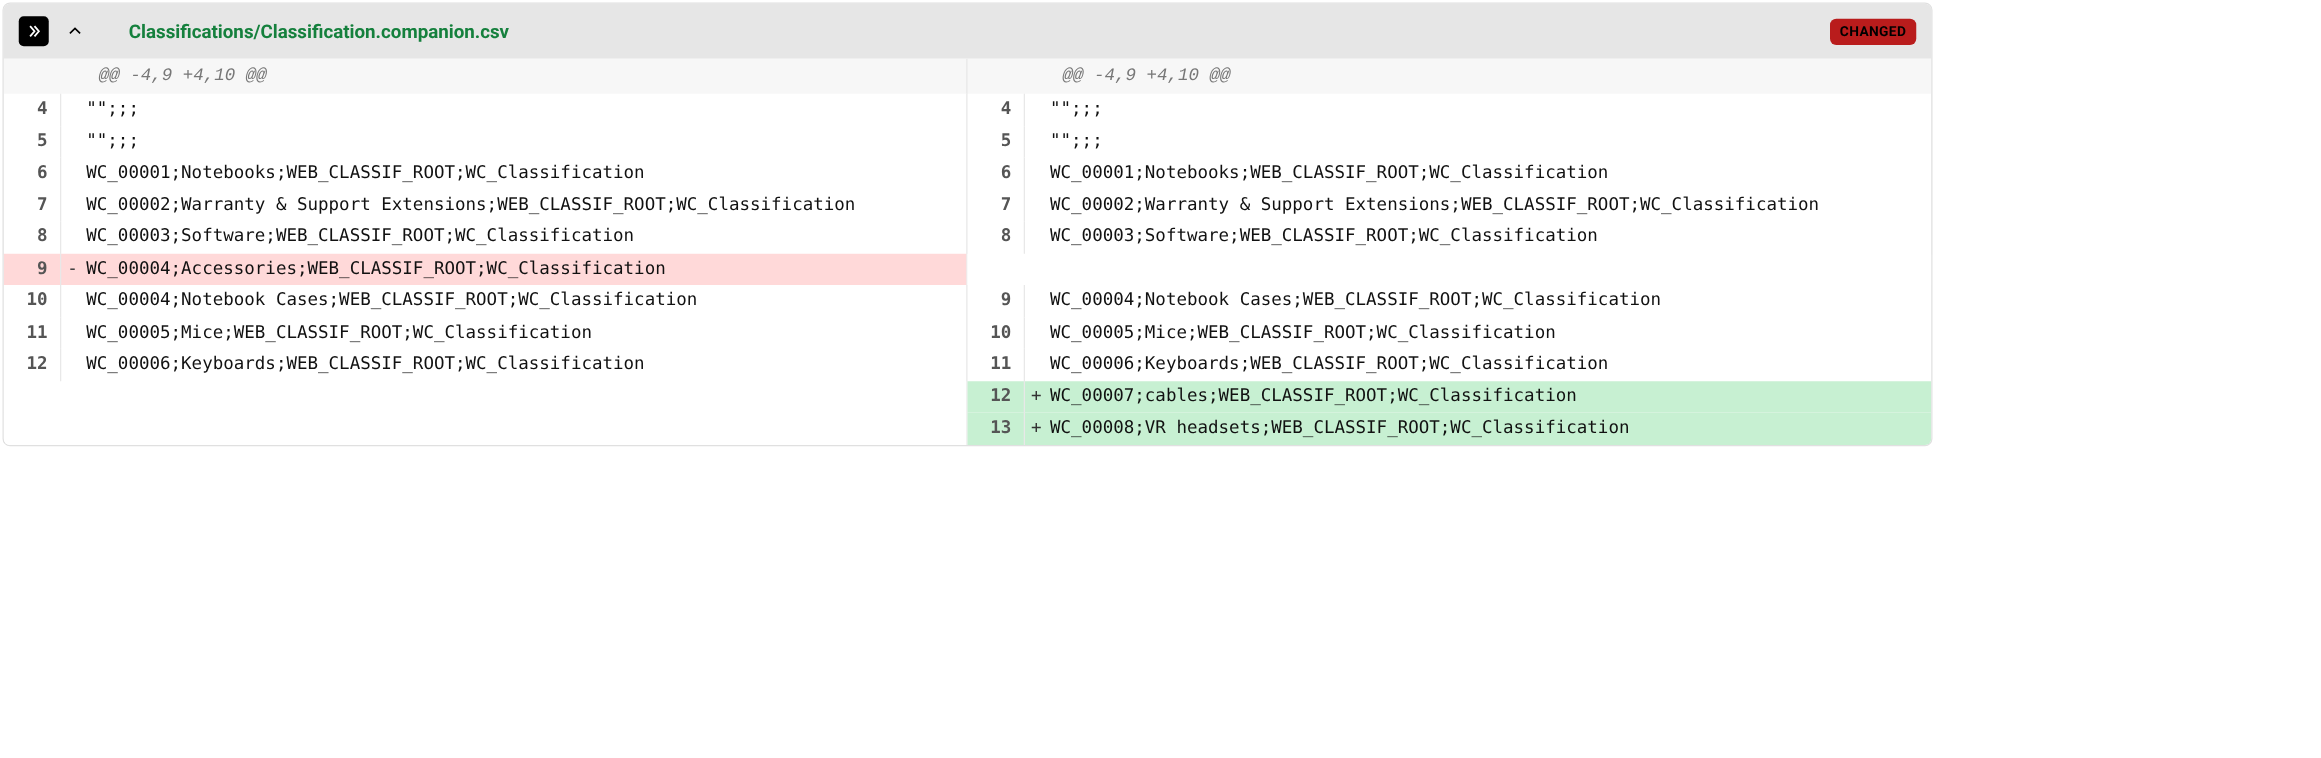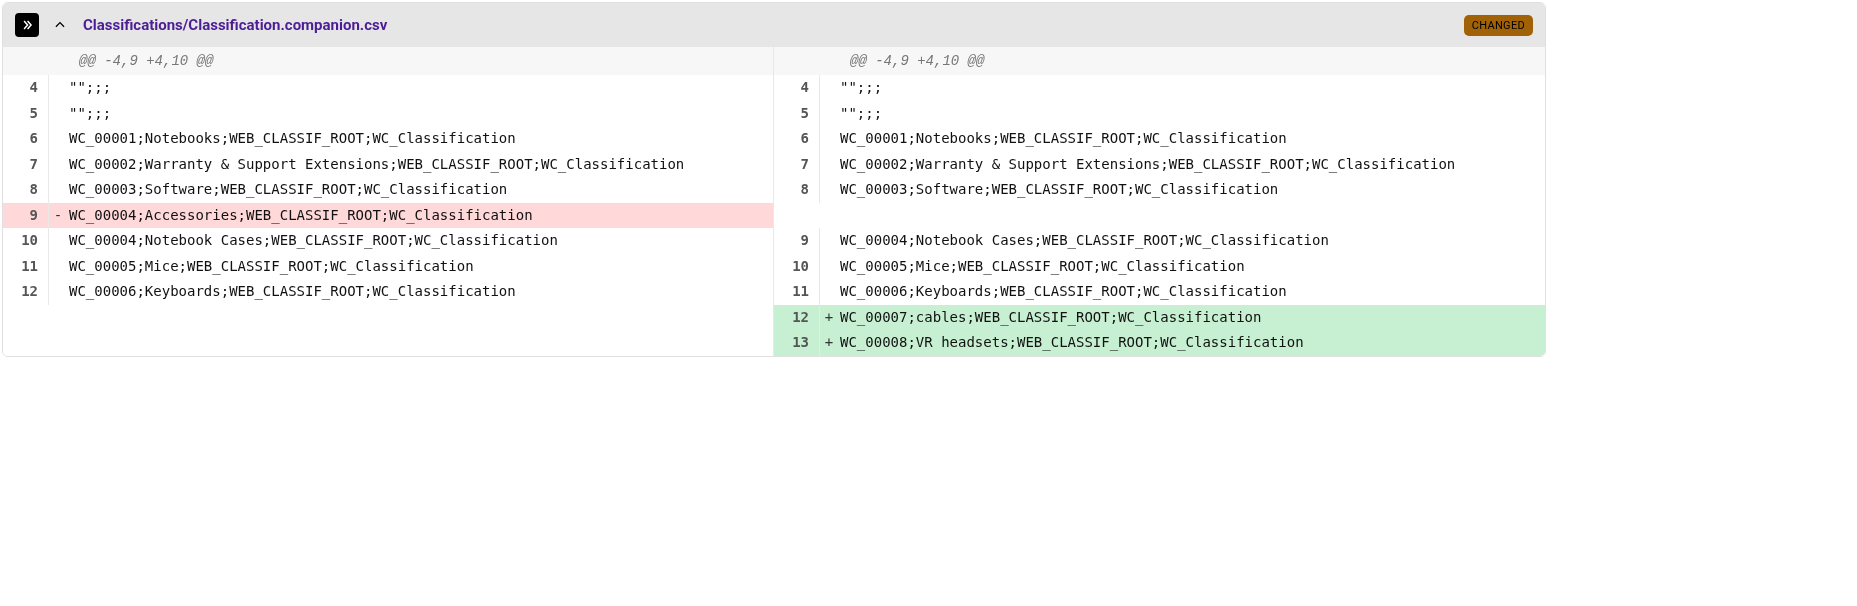--- a/index.html
+++ b/index.html
@@ -40,28 +40,28 @@
     height: 22px;
     display: flex;
     align-items: center;
     justify-content: center;
     cursor: pointer;
   }
   .chevron-btn svg { width: 14px; height: 14px; stroke: #000; stroke-width: 2.2; fill: none; }
   .file-path {
     font-weight: 700;
     font-size: 15px;
-    color: #4c1d95;
-    margin-left: 2px;
+    color: #15803d;
+    margin-left: 22px;
   }
   .spacer { flex: 1; }
   .badge {
-    background: #a16207;
+    background: #b91c1c;
     color: #000;
-    font-weight: 400;
+    font-weight: 700;
     font-size: 11px;
     padding: 4px 8px;
     border-radius: 5px;
     letter-spacing: 0.3px;
     text-align: center;
   }
   .hunk-header {
     display: flex;
     background: #f7f7f7;
     font-style: italic;

